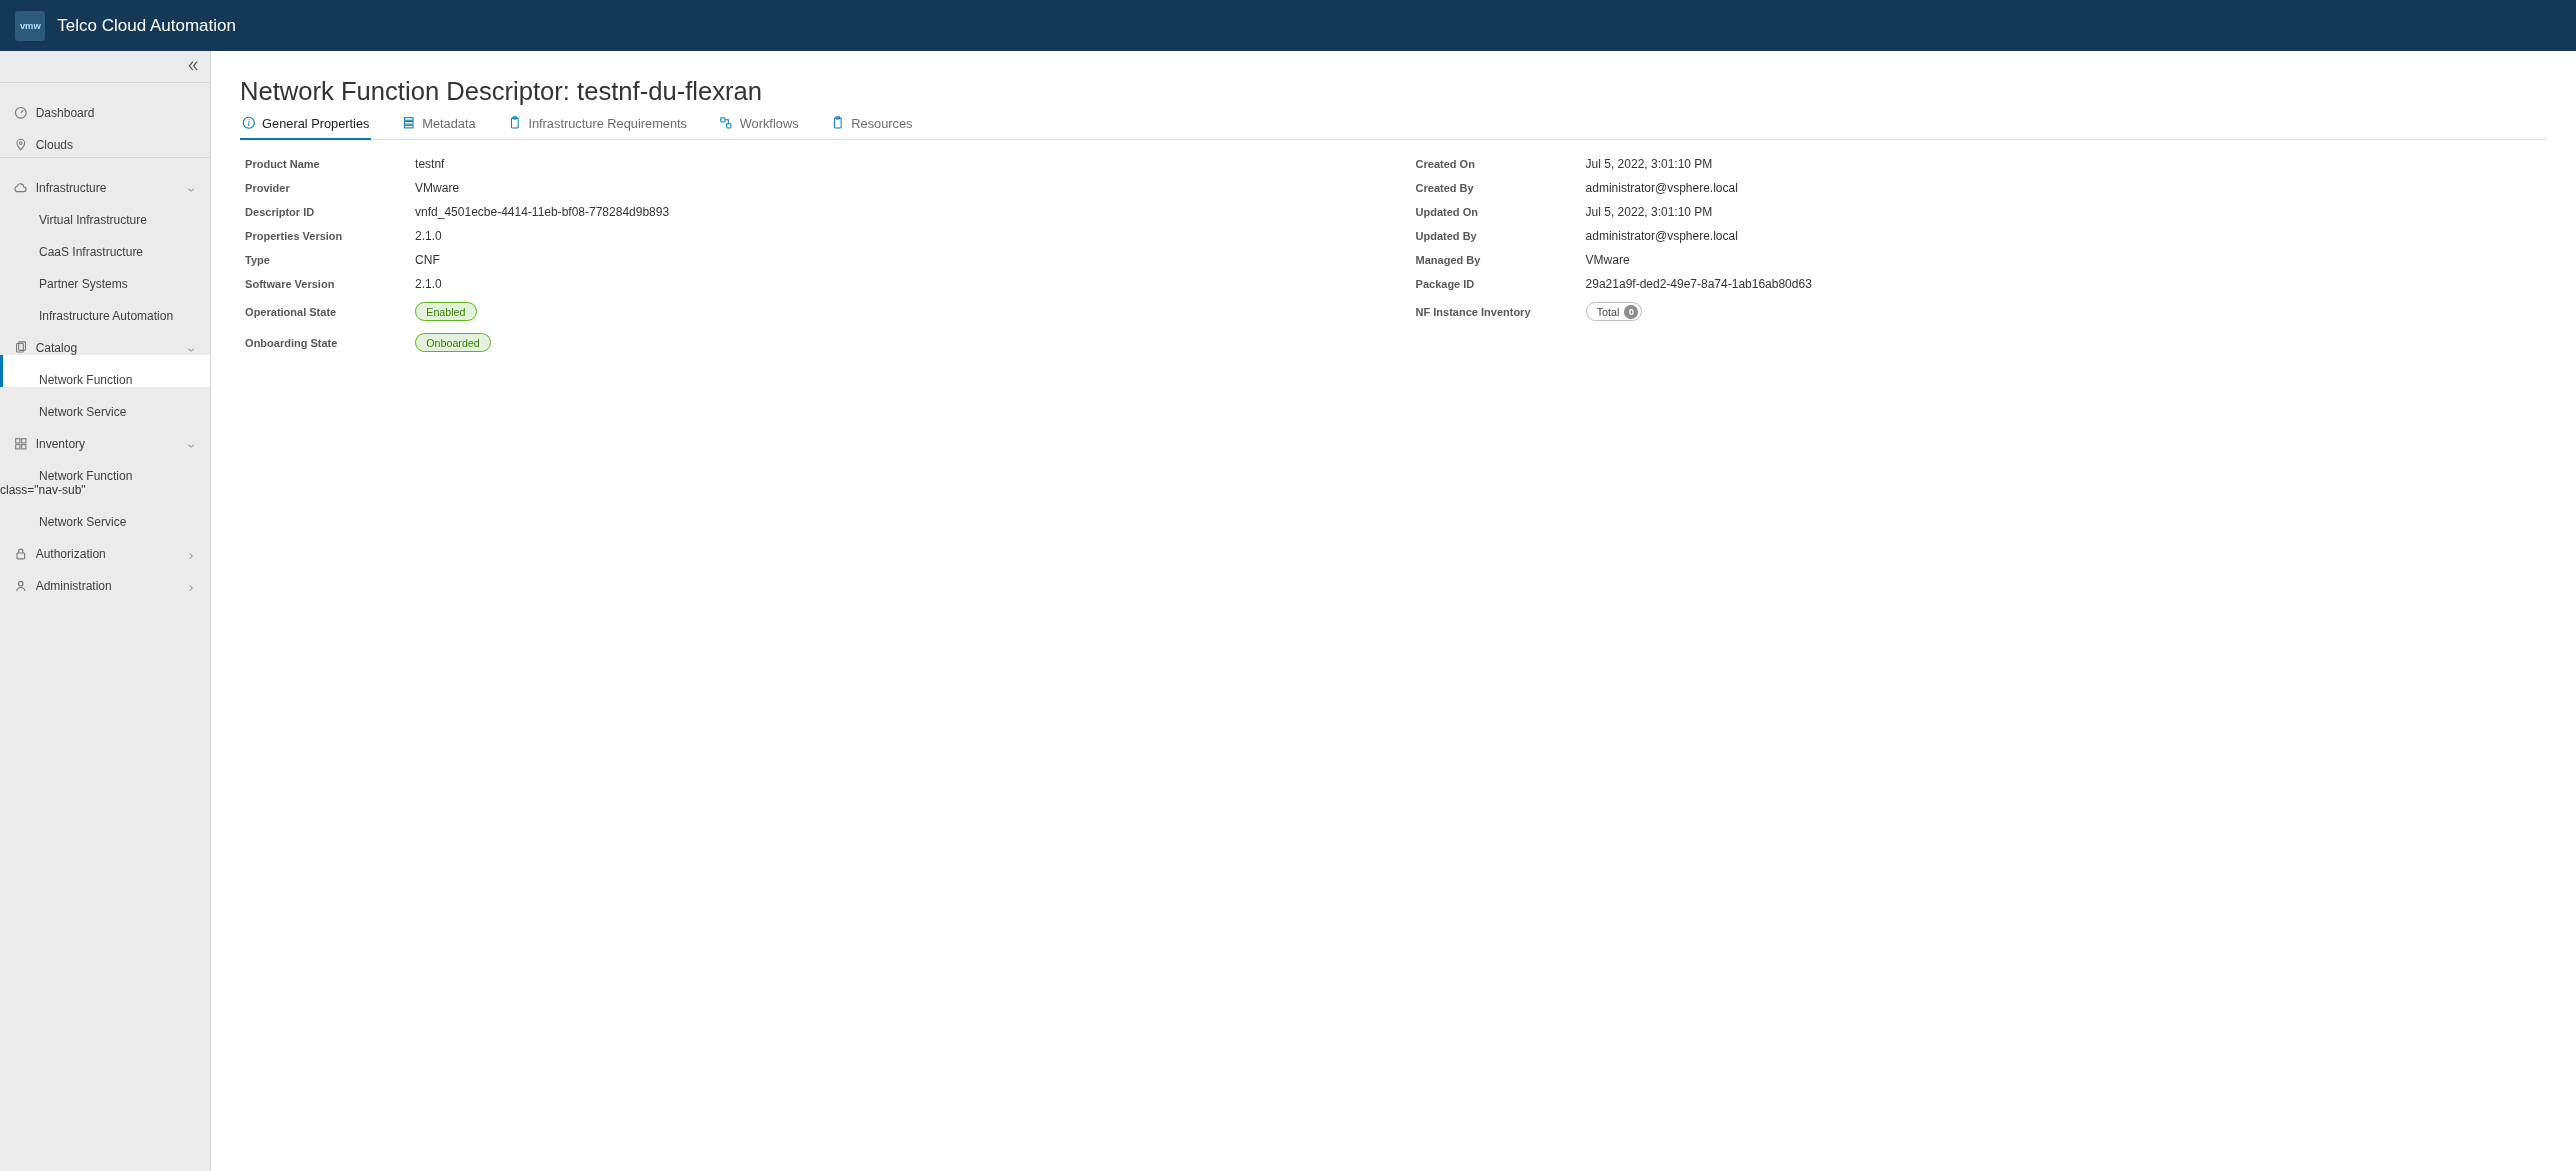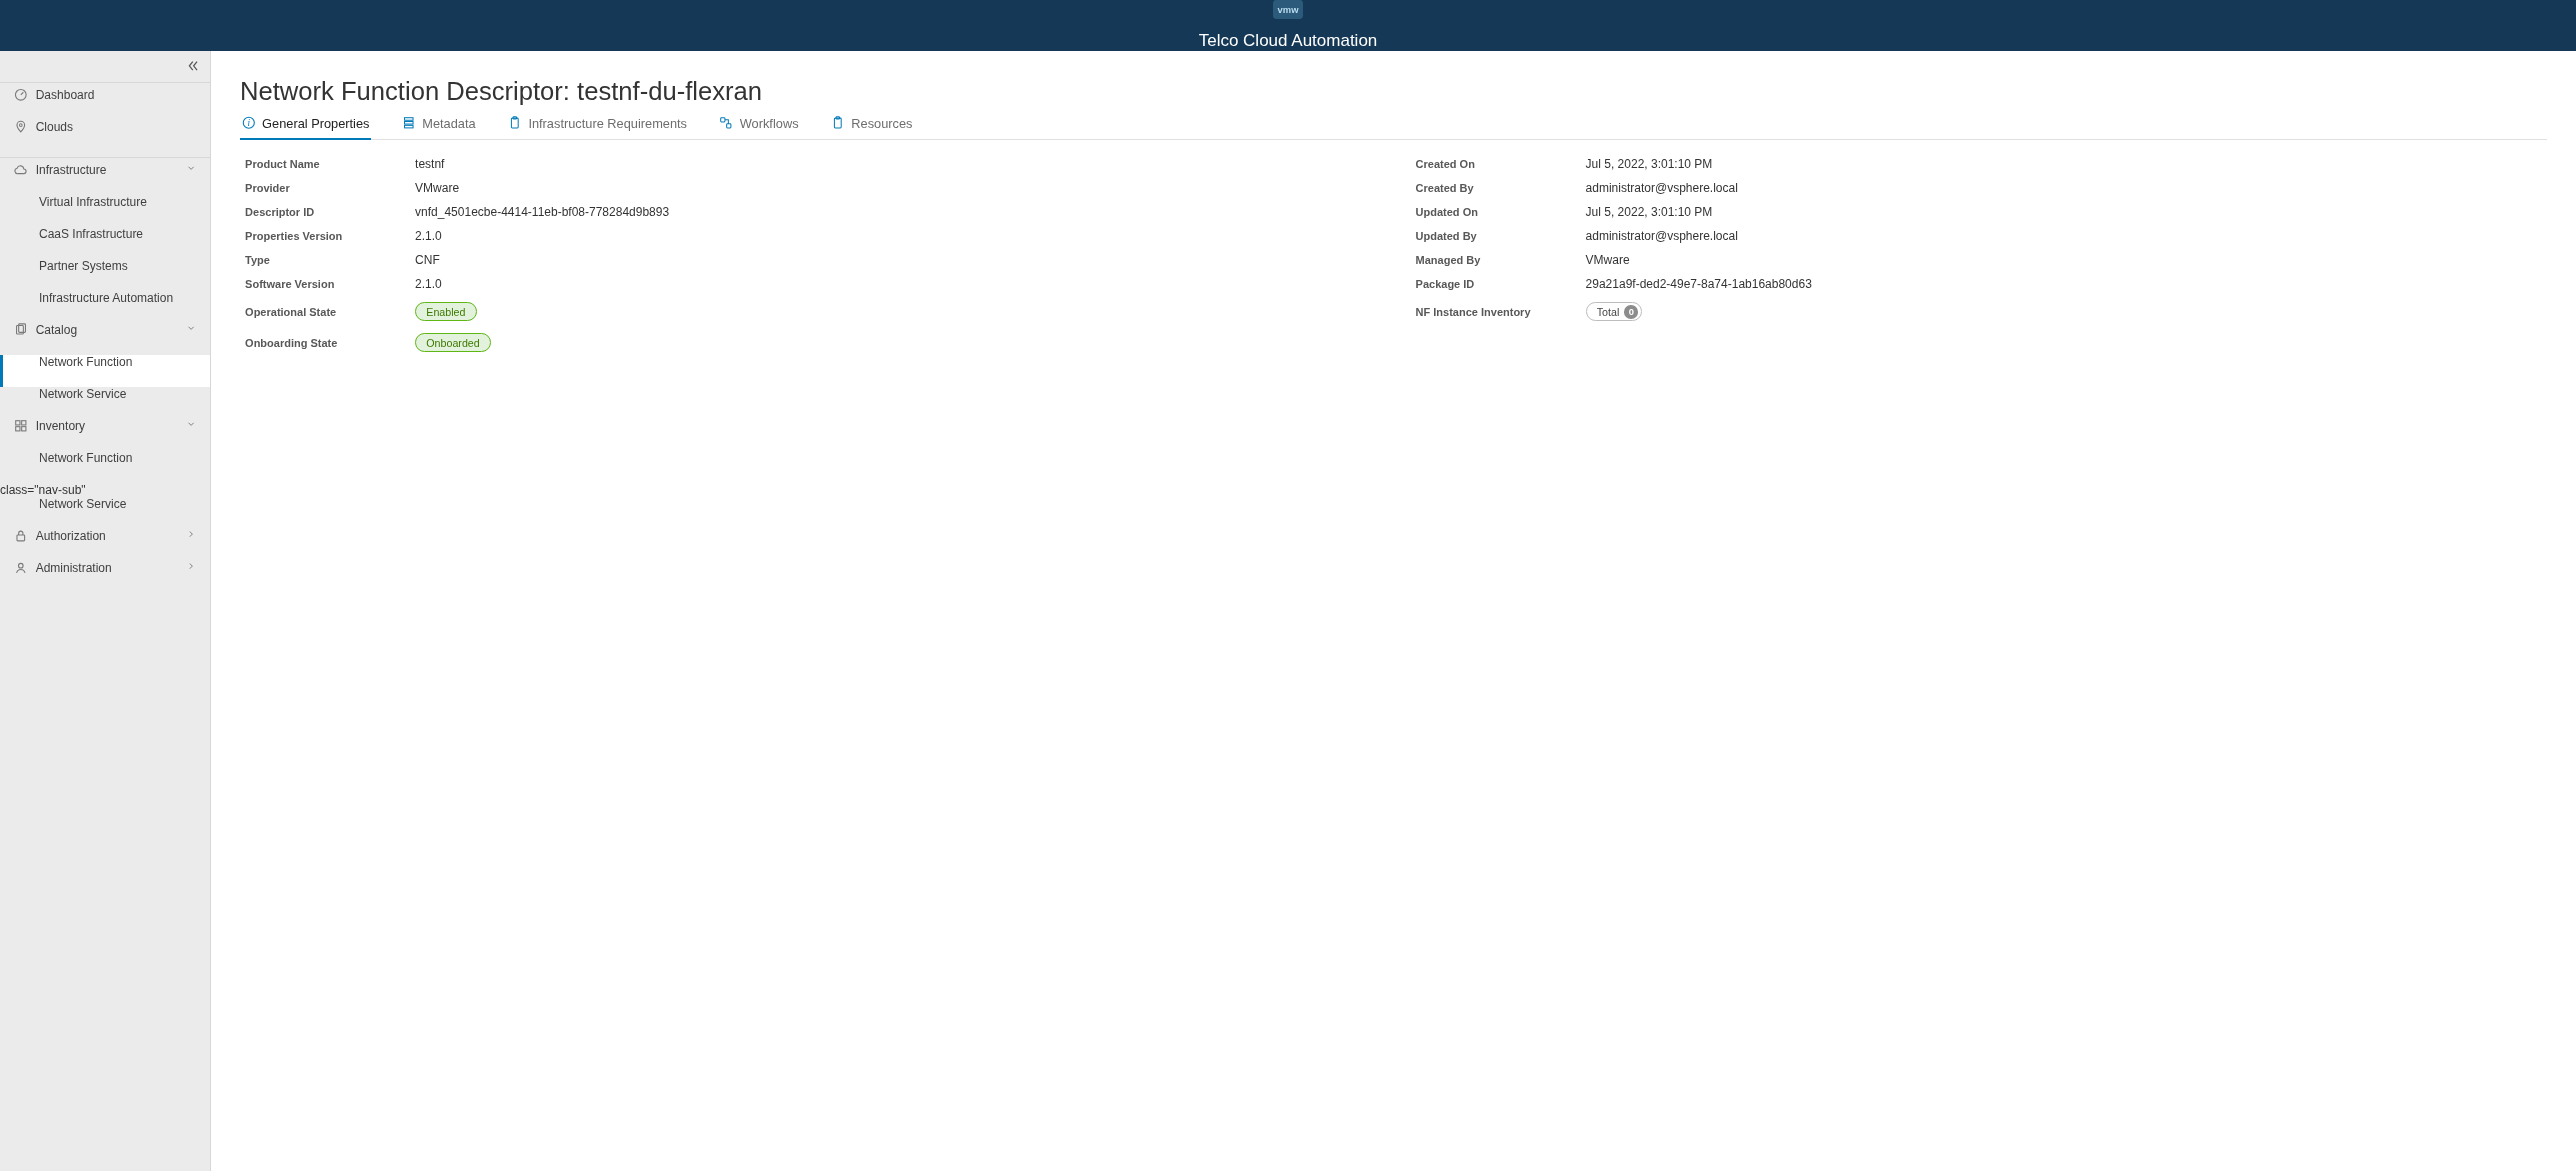--- a/index.html
+++ b/index.html
@@ -22,21 +22,21 @@
   body{
     font-family:"Metropolis","Helvetica Neue",Arial,sans-serif;
     font-size:12px;color:var(--text);background:var(--page-bg);
     min-width:1288px;
   }
   
   .topbar{
     background:var(--top-bar);
     height:51px;
     display:flex;align-items:center;
-    padding:0 15.3px;gap:12px;flex-direction:column;
+    padding:0 15.3px;gap:12px;
   }
   .brand-box{
     width:30px;height:30px;background:#2c5a7a;border-radius:3.4px;
     display:flex;align-items:center;justify-content:center;
     color:#b9dbf0;font-weight:600;font-size:9.4px;letter-spacing:0px;
   }
   .topbar-title{color:#ffffff;font-size:17px;font-weight:300;}
   
   .shell{display:flex;min-height:calc(100% - 51px);}
   
@@ -47,21 +47,21 @@
     position:relative;
   }
   .sidebar-collapse{
     height:31px;display:flex;align-items:center;justify-content:flex-end;
     padding:0 10.2px;color:#565656;font-size:12px;cursor:pointer;
     border-bottom:0.9px solid transparent;
   }
   .nav-group{padding:5.1px 0;}
   .nav-divider{height:0.9px;background:var(--side-border);margin:0;}
   .nav-item,.nav-sub{
-    display:flex;align-items:flex-start;height:32px;
+    display:flex;align-items:flex-end;height:32px;
     padding:0 13.6px;gap:8.5px;cursor:pointer;color:#404040;
   }
   .nav-item .chev{margin-left:auto;color:#7a7a7a;font-size:10.2px;}
   .nav-item .icon,.nav-sub .icon{
     width:13.6px;height:13.6px;display:flex;align-items:center;justify-content:center;
     color:#7a7a7a;flex:0 0 13.6px;
   }
   .nav-sub{padding-left:39px;}
   .nav-sub.active{
     background:#ffffff;position:relative;

